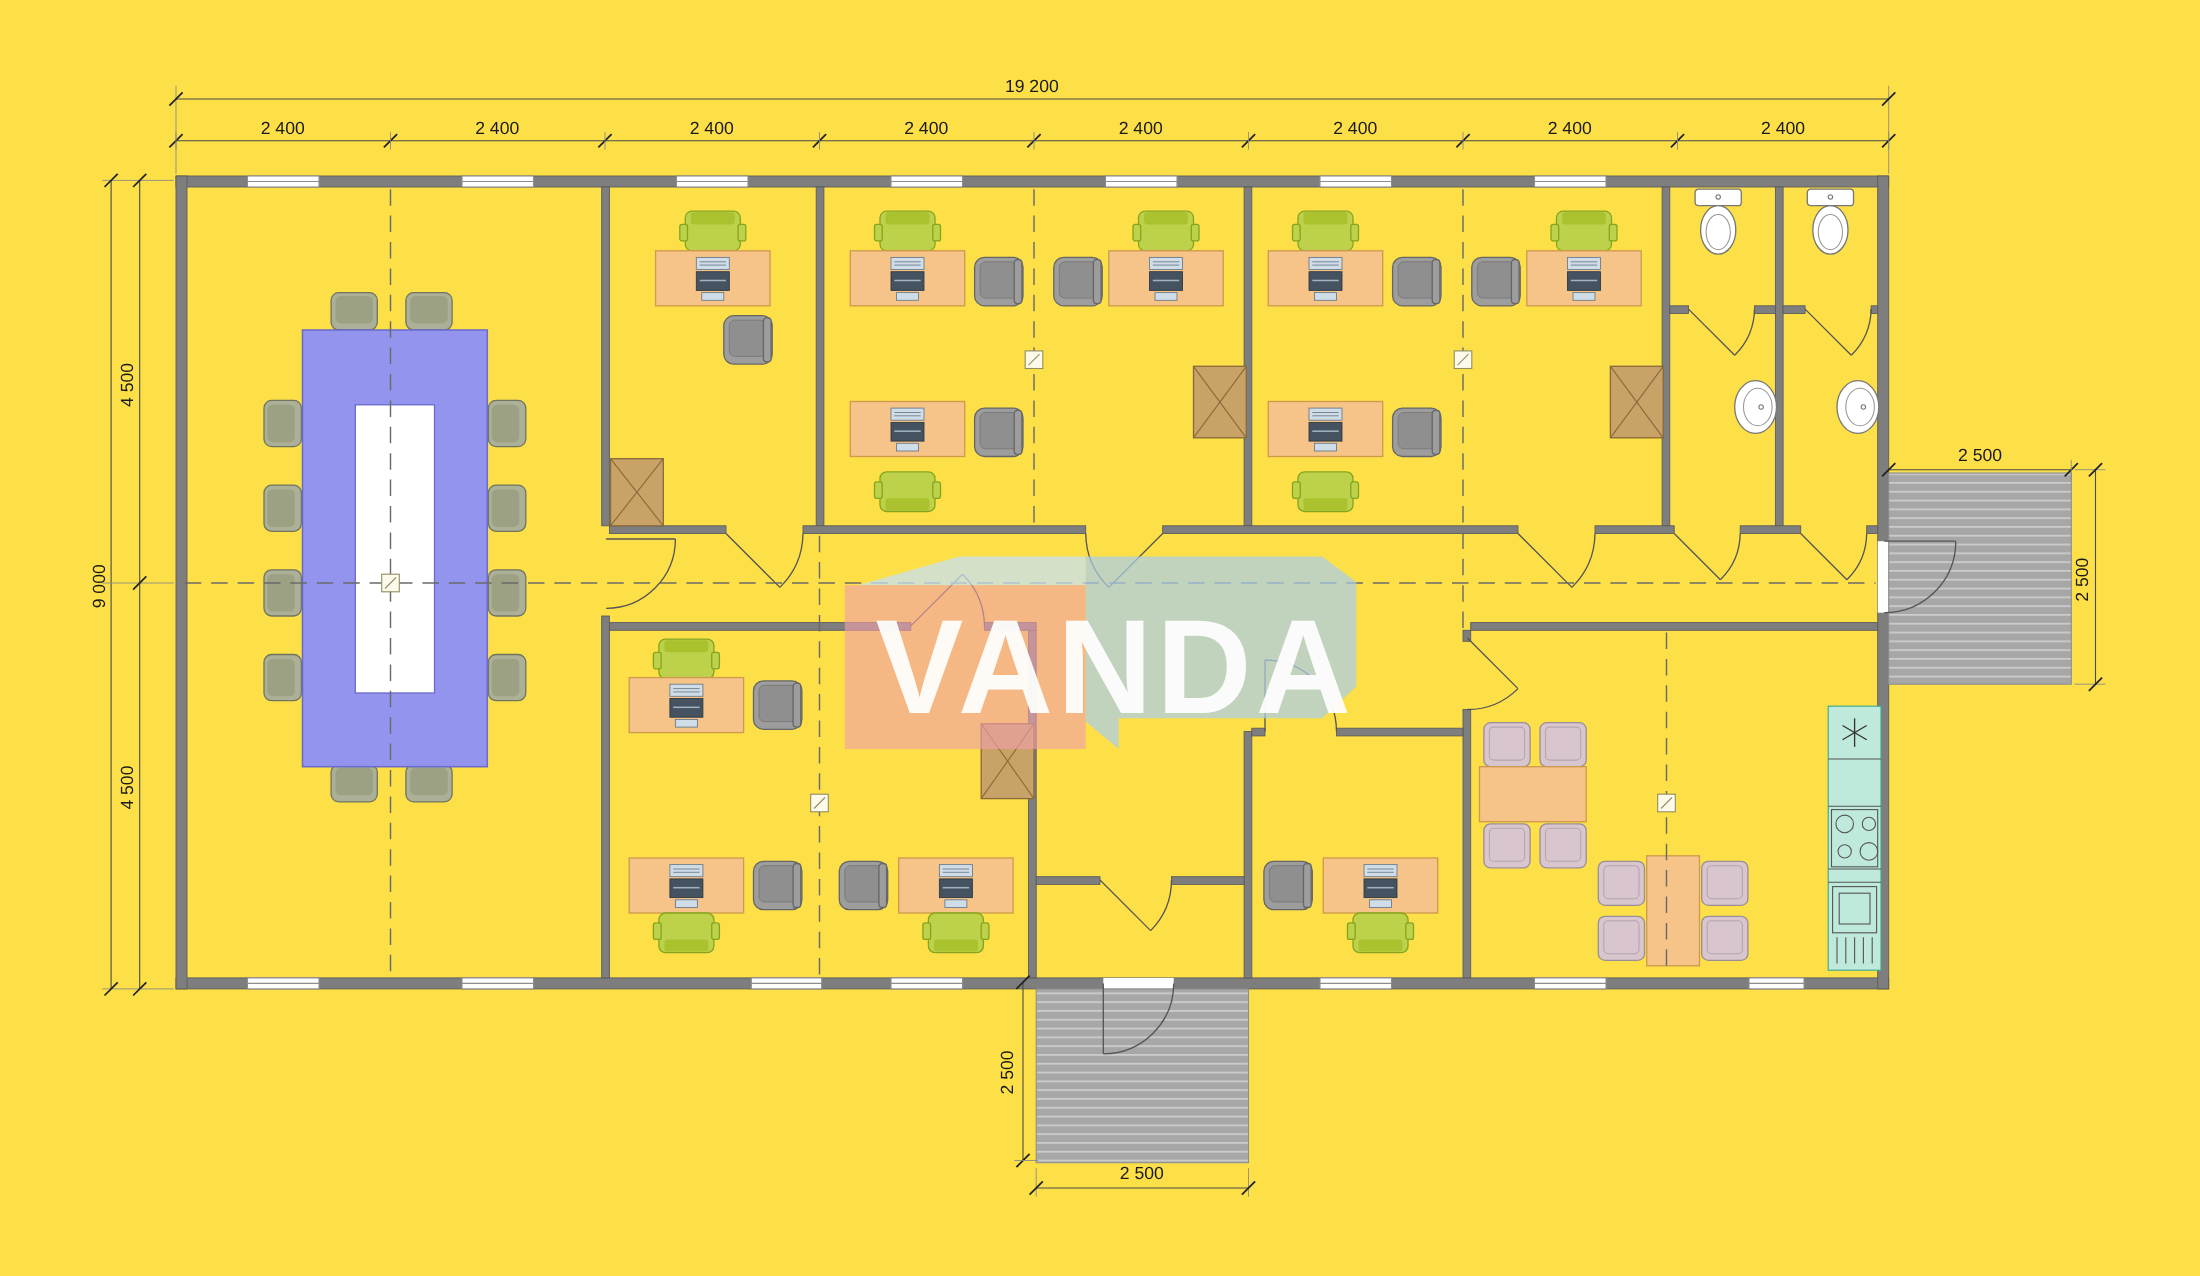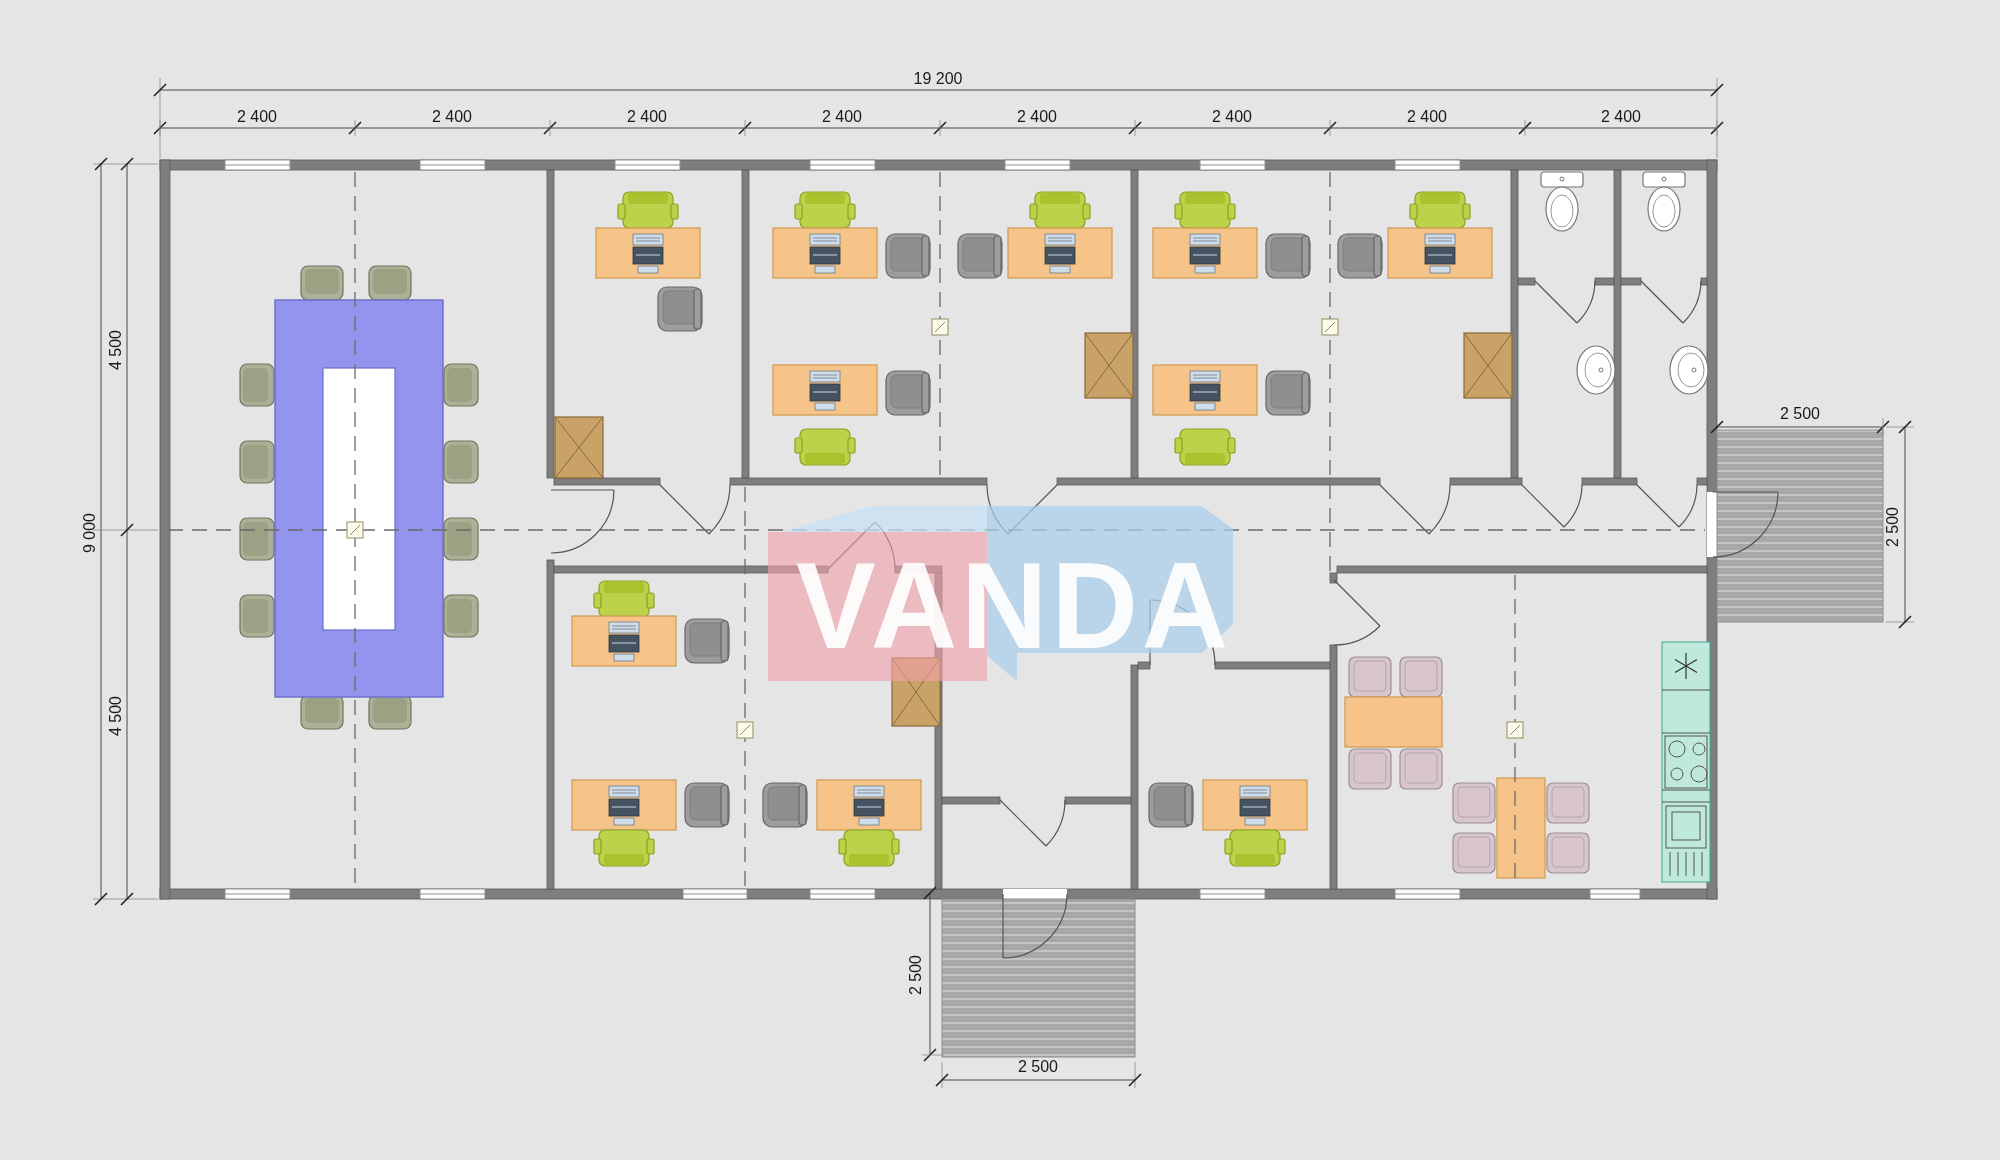--- a/index.html
+++ b/index.html
@@ -1,16 +1,16 @@
 <!DOCTYPE html>
 <html><head>
 <meta charset="utf-8">
 <style>
   html,body{margin:0;padding:0;background:#ffffff;}
-  .canvas{position:relative;width:2000px;height:1160px;background:#e5e5e5;overflow:hidden;
+  .canvas{position:relative;width:2000px;height:1160px;background:#fde047;overflow:hidden;
           font-family:"Liberation Sans", sans-serif;}
   svg{display:block;}
   .wall{fill:#7e7e7e;stroke:#5b5b5b;stroke-width:0.8;}
   .winopen{fill:#ffffff;stroke:#8d8d8d;stroke-width:1;}
   .winline{stroke:#8d8d8d;stroke-width:1;}
   .doorln{stroke:#555;stroke-width:1.2;fill:none;}
   .dash{stroke:#6a6a6a;stroke-width:1.3;fill:none;stroke-dasharray:15 9;}
   .desk{fill:#f6c489;stroke:#cf9a4e;stroke-width:1.2;}
   .gchair{fill:#bdd24a;stroke:#85a51e;stroke-width:1.2;}
   .gchair2{fill:#a9c22e;stroke:none;}

